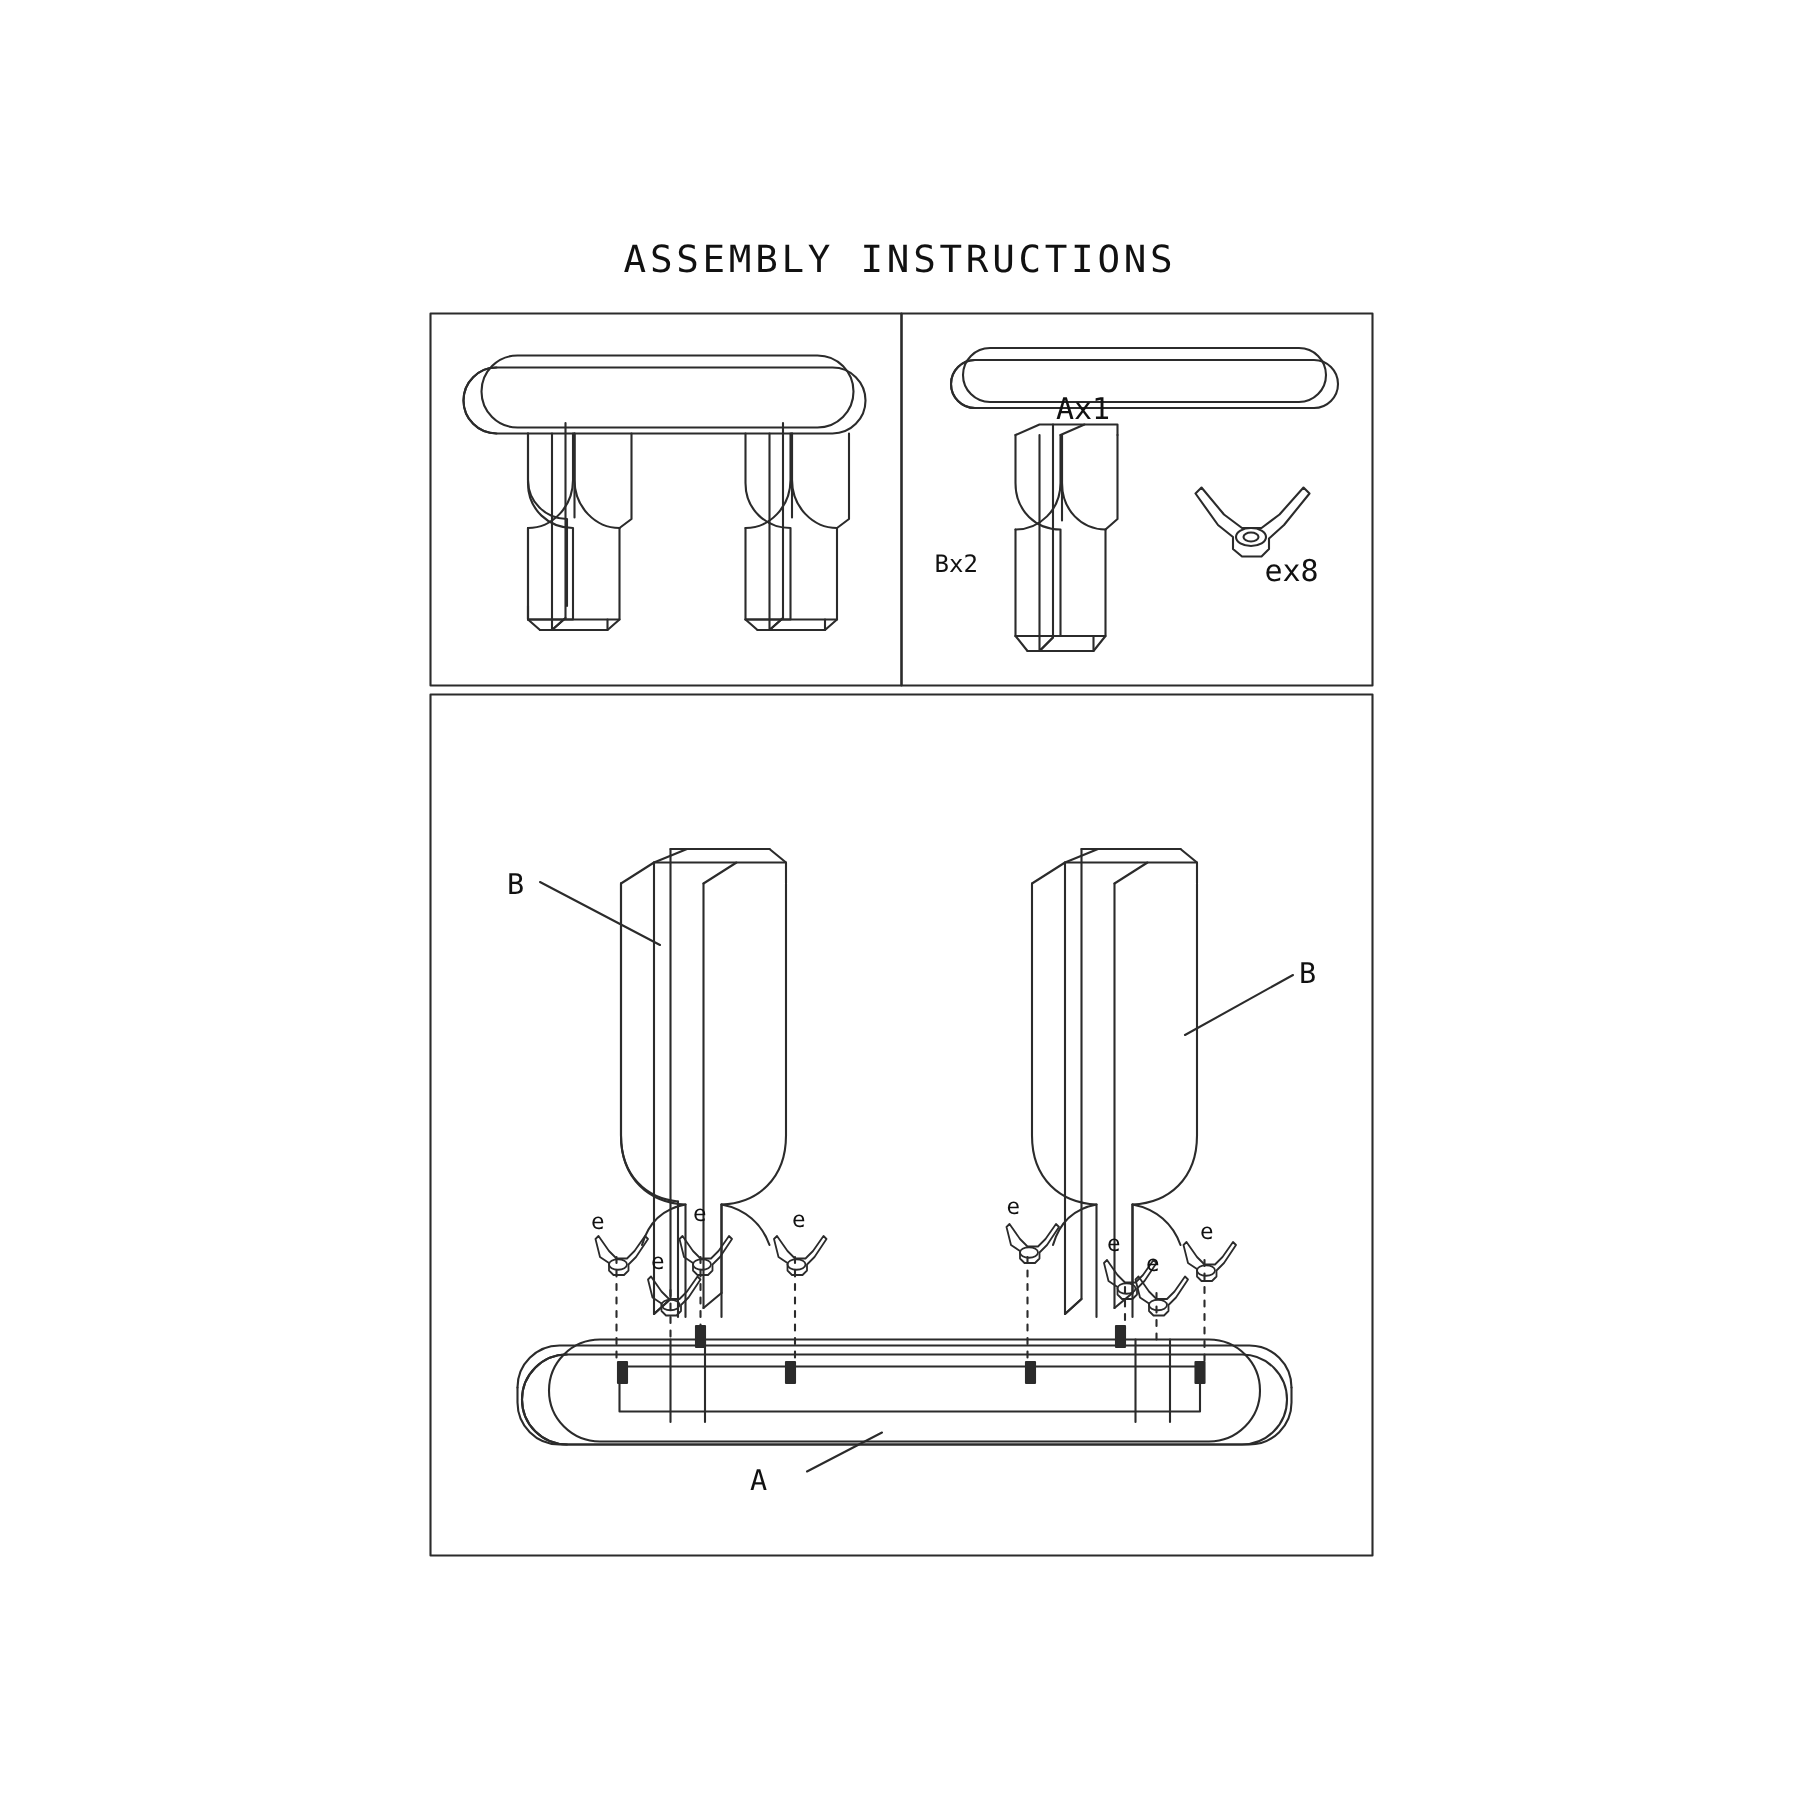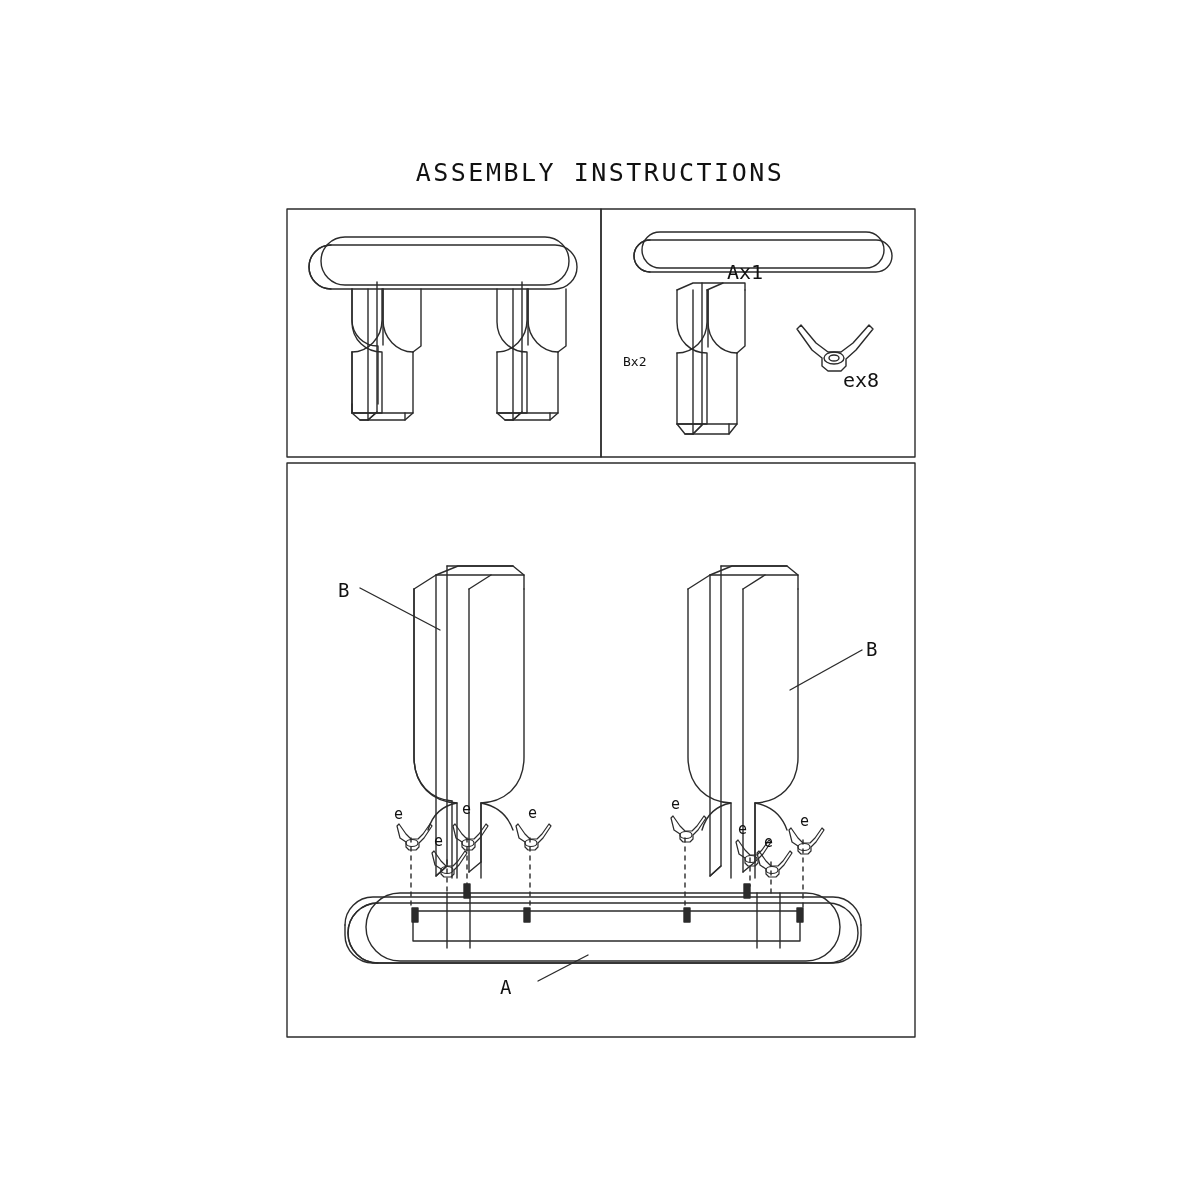--- a/index.html
+++ b/index.html
@@ -31,22 +31,22 @@
     font-size: 25px;
     letter-spacing: 2.5px;
     color: #111111;
   }
   .lbl {
     position: absolute;
     font-family: "DejaVu Sans Mono", monospace;
     color: #111111;
     white-space: nowrap;
   }
-  .lbl-ax1 { left: 727px; top: 260px; font-size: 20px; }
-  .lbl-bx2 { left: 623px; top: 354px; font-size: 13px; }
+  .lbl-ax1 { left: 704px; top: 260px; font-size: 20px; }
+  .lbl-bx2 { left: 623px; top: 366px; font-size: 16px; }
   .lbl-ex8 { left: 823px; top: 368px; font-size: 20px; margin-left: 20px; }
   .lbl-b-left  { left: 338px; top: 579px; font-size: 19px; }
   .lbl-b-right { left: 866px; top: 638px; font-size: 19px; }
   .lbl-a { left: 500px; top: 976px; font-size: 19px; }
   .lbl-e { font-size: 15px; }
   .e1 { left: 394px; top: 805px; }
   .e2 { left: 434px; top: 832px; }
   .e3 { left: 462px; top: 800px; }
   .e4 { left: 528px; top: 804px; }
   .e5 { left: 671px; top: 795px; }

